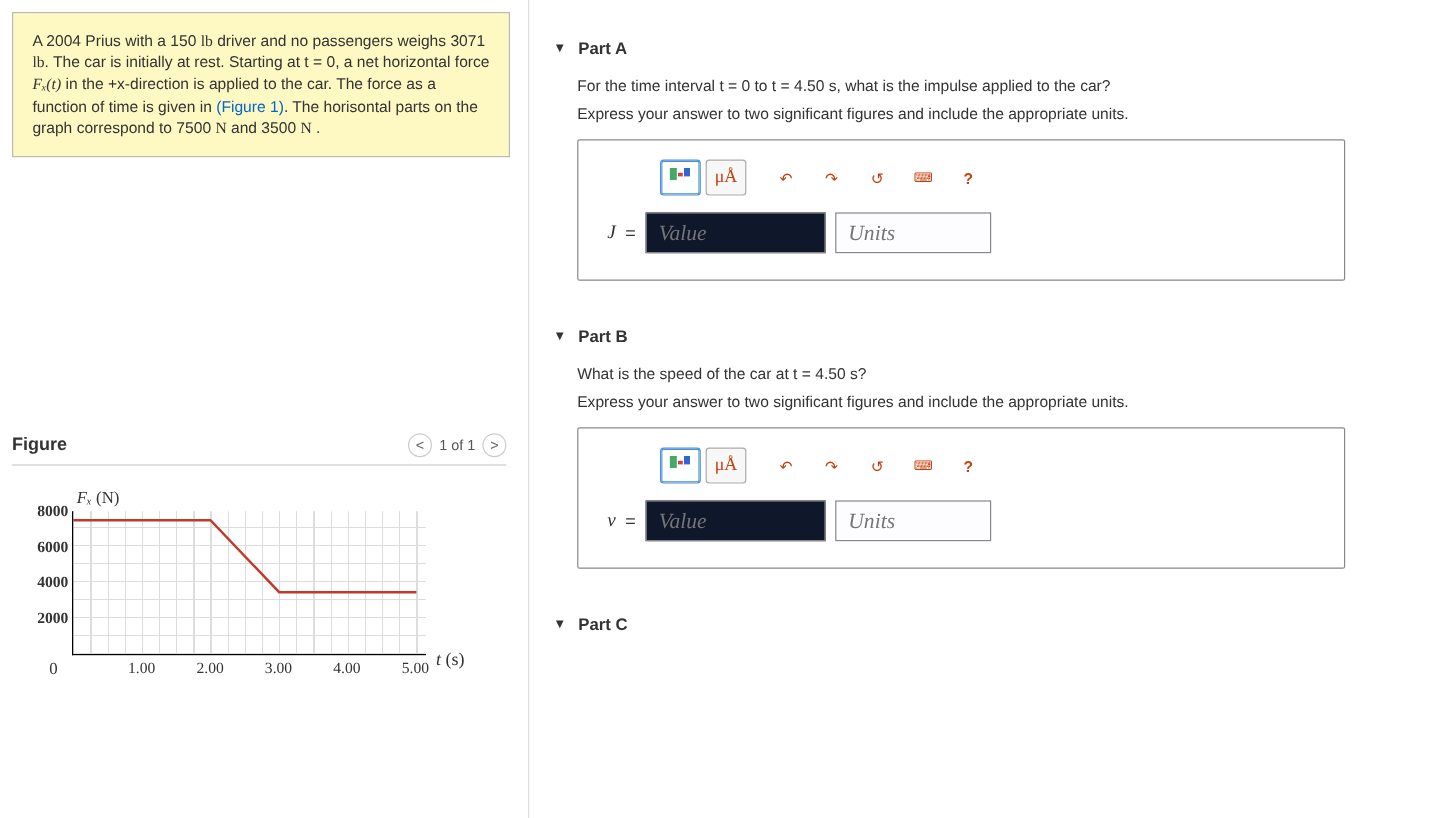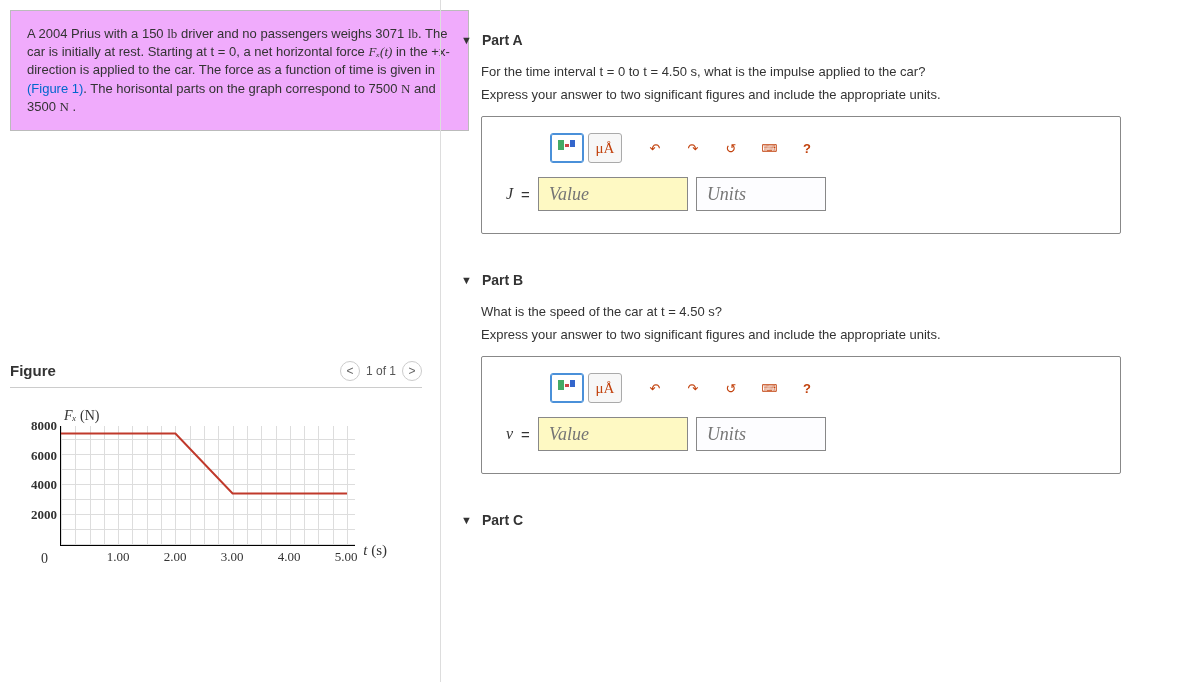--- a/index.html
+++ b/index.html
@@ -12,23 +12,23 @@
     height: 682px;
     display: flex;
   }
   .left-col {
     width: 440px;
     padding: 10px 0 0 10px;
   }
   .problem-box {
     border: 1px solid #bbb;
     padding: 14px 16px;
-    background: #f0abfc;
+    background: #fef9c3;
     line-height: 1.4;
-    width: 459px;
+    width: 415px;
   }
   .problem-box .link { color: #0066cc; }
   .figure-block { margin-top: 230px; padding-right: 18px; }
   .figure-header {
     display: flex;
     justify-content: space-between;
     align-items: center;
     border-bottom: 1px solid #ccc;
     padding-bottom: 6px;
     margin-bottom: 20px;
@@ -100,21 +100,21 @@
     font-size:13px;
   }
   .tool-btn.active { background:#fff; border-color:#4a90d9; box-shadow:0 0 0 1px #4a90d9 inset;}
   .toolbar-sep { width:8px; }
   .answer-row { display:flex; align-items:center; gap:8px; margin-left:6px;}
   .var-label { font-style: italic; font-family:'Times New Roman', serif; font-size:16px; }
   .eq { font-size:15px; }
   .value-input, .units-input {
     height: 34px;
     border: 1px solid #888;
-    background: #fef9c3;
+    background: #0f172a;
     font-family: 'Times New Roman', serif;
     font-style: italic;
     font-size: 18px;
     color: #888;
     padding: 0 10px;
   }
   .value-input { width: 150px; }
   .units-input { width: 130px; background:#fdfdff;}
   .tmpl-icon svg { width:18px; height:16px; }
   .mu-a { font-family:'Times New Roman',serif; font-size:15px;}

